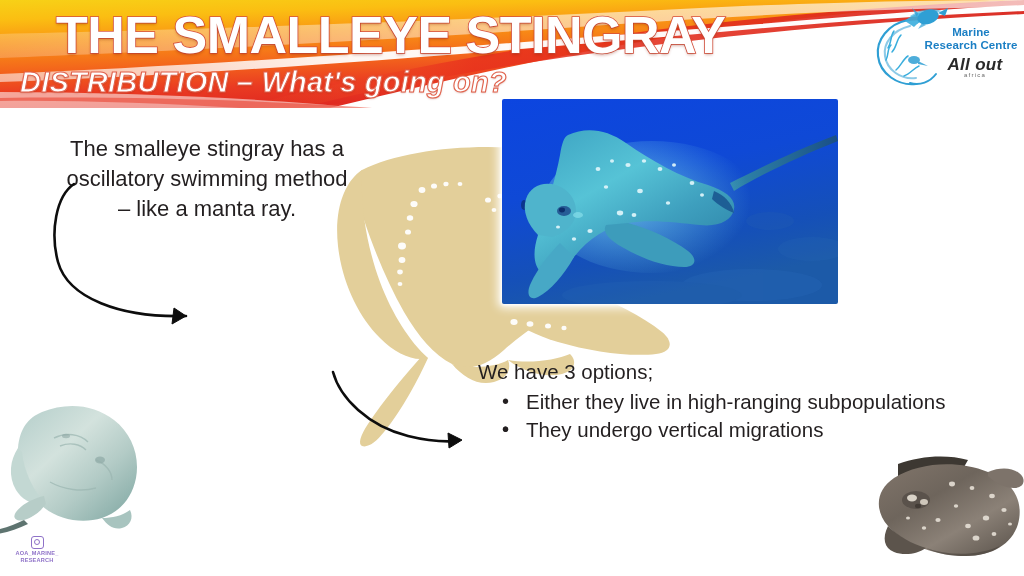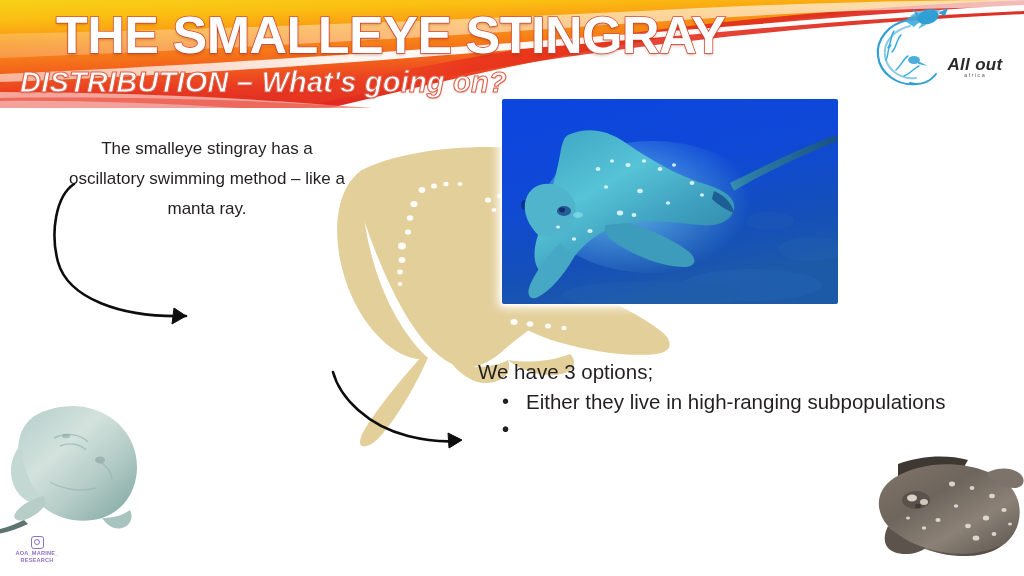--- a/index.html
+++ b/index.html
@@ -39,21 +39,21 @@
   #ray-silhouette{position:absolute;left:318px;top:126px;width:370px;height:330px;}
 
   
   #photo-stingray{position:absolute;left:502px;top:99px;width:336px;height:205px;
      border-radius:2px;overflow:hidden;
      box-shadow:0 0 10px 4px rgba(255,255,255,.95), 0 0 3px 1px rgba(255,255,255,1);}
 
   
   .tblk{position:absolute;color:#231f20;}
   #text-oscillatory{left:62px;top:134px;width:290px;text-align:center;
-     font-size:17px;line-height:30px;}
+     font-size:22px;line-height:30px;}
   #text-supports{left:190px;top:264px;width:272px;text-align:center;
      font-size:20.5px;line-height:30px;}
   #text-options{left:478px;top:342px;width:540px;font-size:20.5px;line-height:28.5px;}
   #text-options .lead{margin:16px 0 1px 0;}
   #text-options ul{margin:0;padding:0 0 0 24px;list-style:none;}
   #text-options li{position:relative;padding-left:24px;}
   #text-options li .bullet{position:absolute;left:0;top:-1px;font-size:20px;}
   #text-or{left:478px;top:472px;width:520px;font-size:20.5px;line-height:28px;}
 
   
@@ -148,20 +148,24 @@
         <path d="M38,72 C44,70 48,64 53,62"></path>
       </g>
 
       <g fill="#2f9fd4" opacity=".85">
         <ellipse cx="48" cy="56" rx="6" ry="4"></ellipse>
         <path d="M52,57 L62,62 L52,60 Z"></path>
       </g>
 
       <path d="M44,79 C54,82 64,78 70,70" stroke="#2f9fd4" stroke-width="2" fill="none" stroke-linecap="round"></path>
     </svg>
+    <div class="lg-text">
+      <span>Marine</span><br>
+      <span>Research Centre</span>
+    </div>
     <div class="lg-allout">
       <span class="ao">All out</span>
       <span class="af">africa</span>
     </div>
   </div>
 
   <div id="ray-silhouette">
     <svg width="370" height="330" viewBox="0 0 370 330">
       <g>
         <path d="M44,44 C80,26 140,18 200,22 C268,26 320,44 352,70
@@ -300,20 +304,21 @@
     <ul>
       <li>
         <span class="bullet">•</span>
         <span>Either they live in high-ranging subpopulations</span>
       </li>
       <li>
         <span class="bullet">•</span>
       </li>
       <li>
         <span class="bullet">•</span>
+        <span>They undergo vertical migrations</span>
       </li>
     </ul>
   </div>
 
 
   <div id="ray-bottom-left">
     <svg width="168" height="162" viewBox="0 0 168 162">
       <defs>
         <linearGradient id="blRay" x1="0.1" y1="0.1" x2="0.85" y2="0.9">
           <stop offset="0" stop-color="#bcd3cf"></stop>

